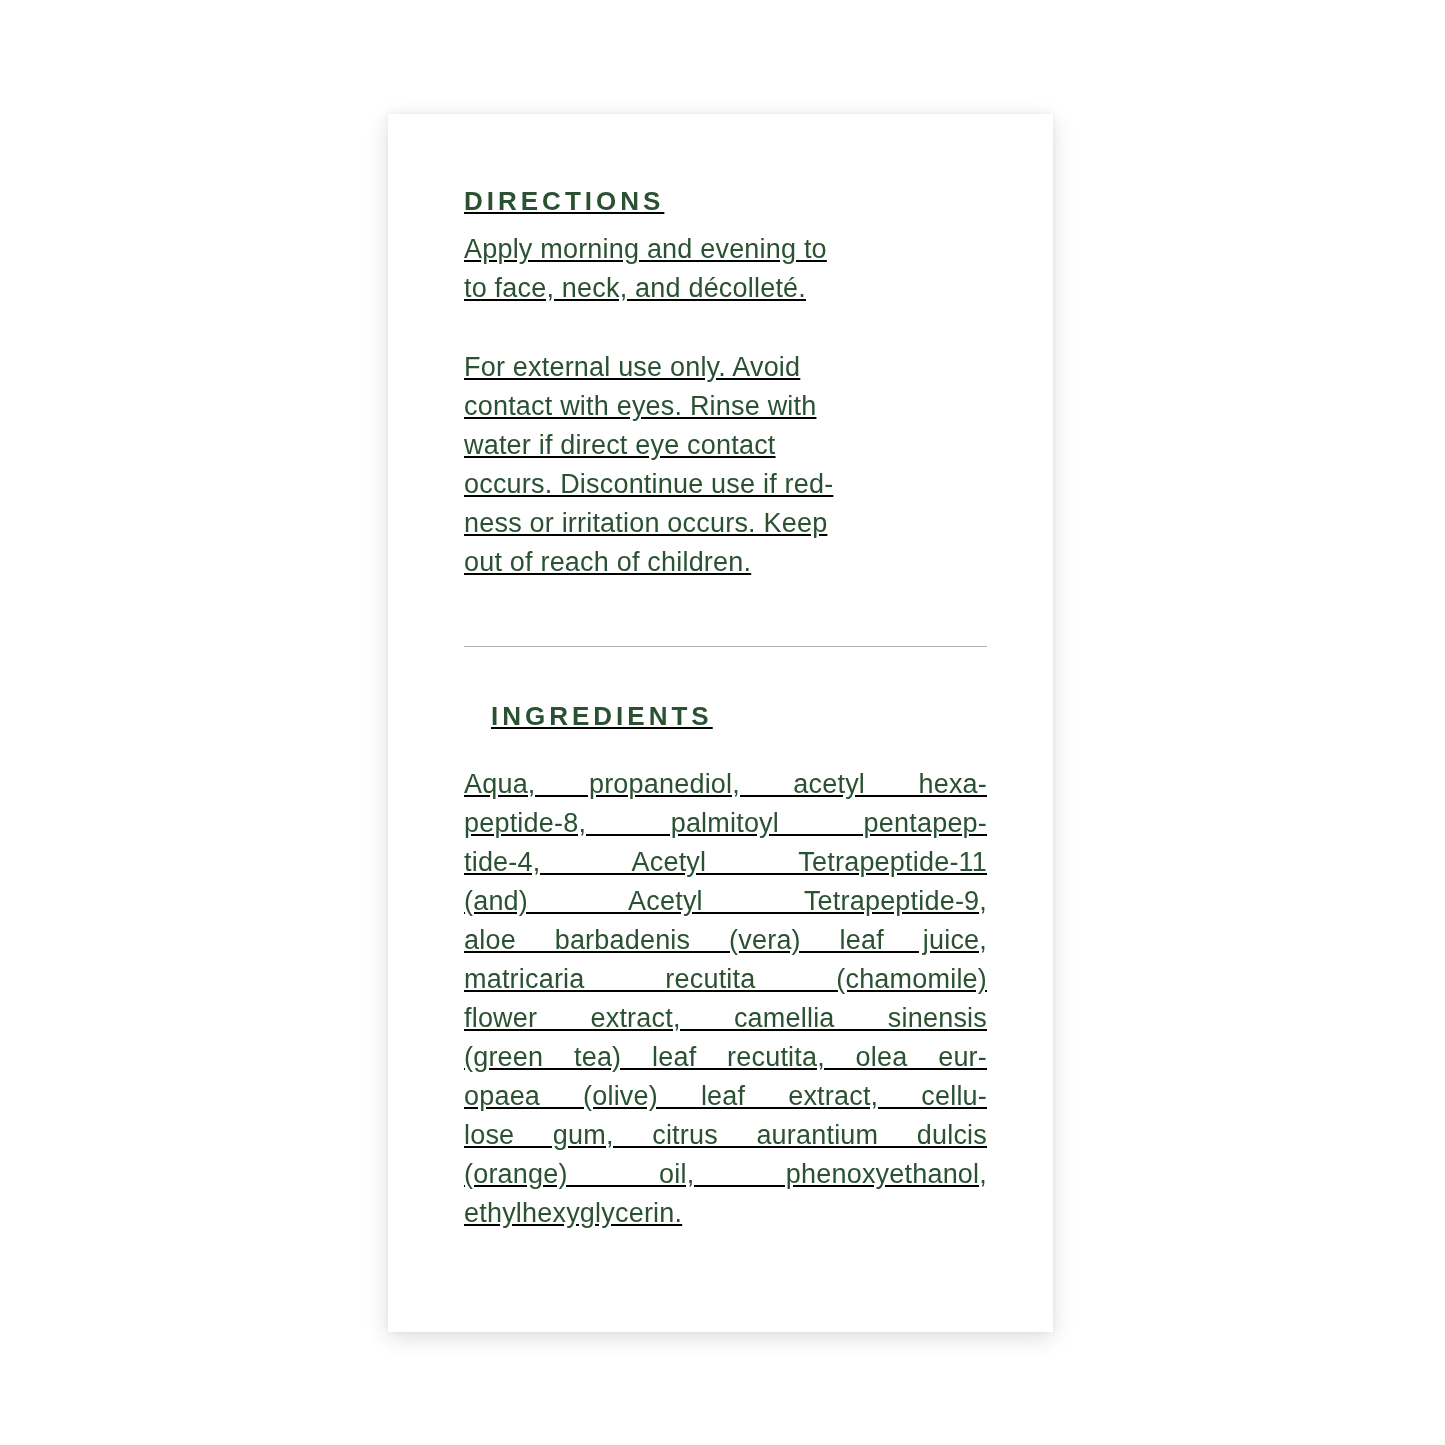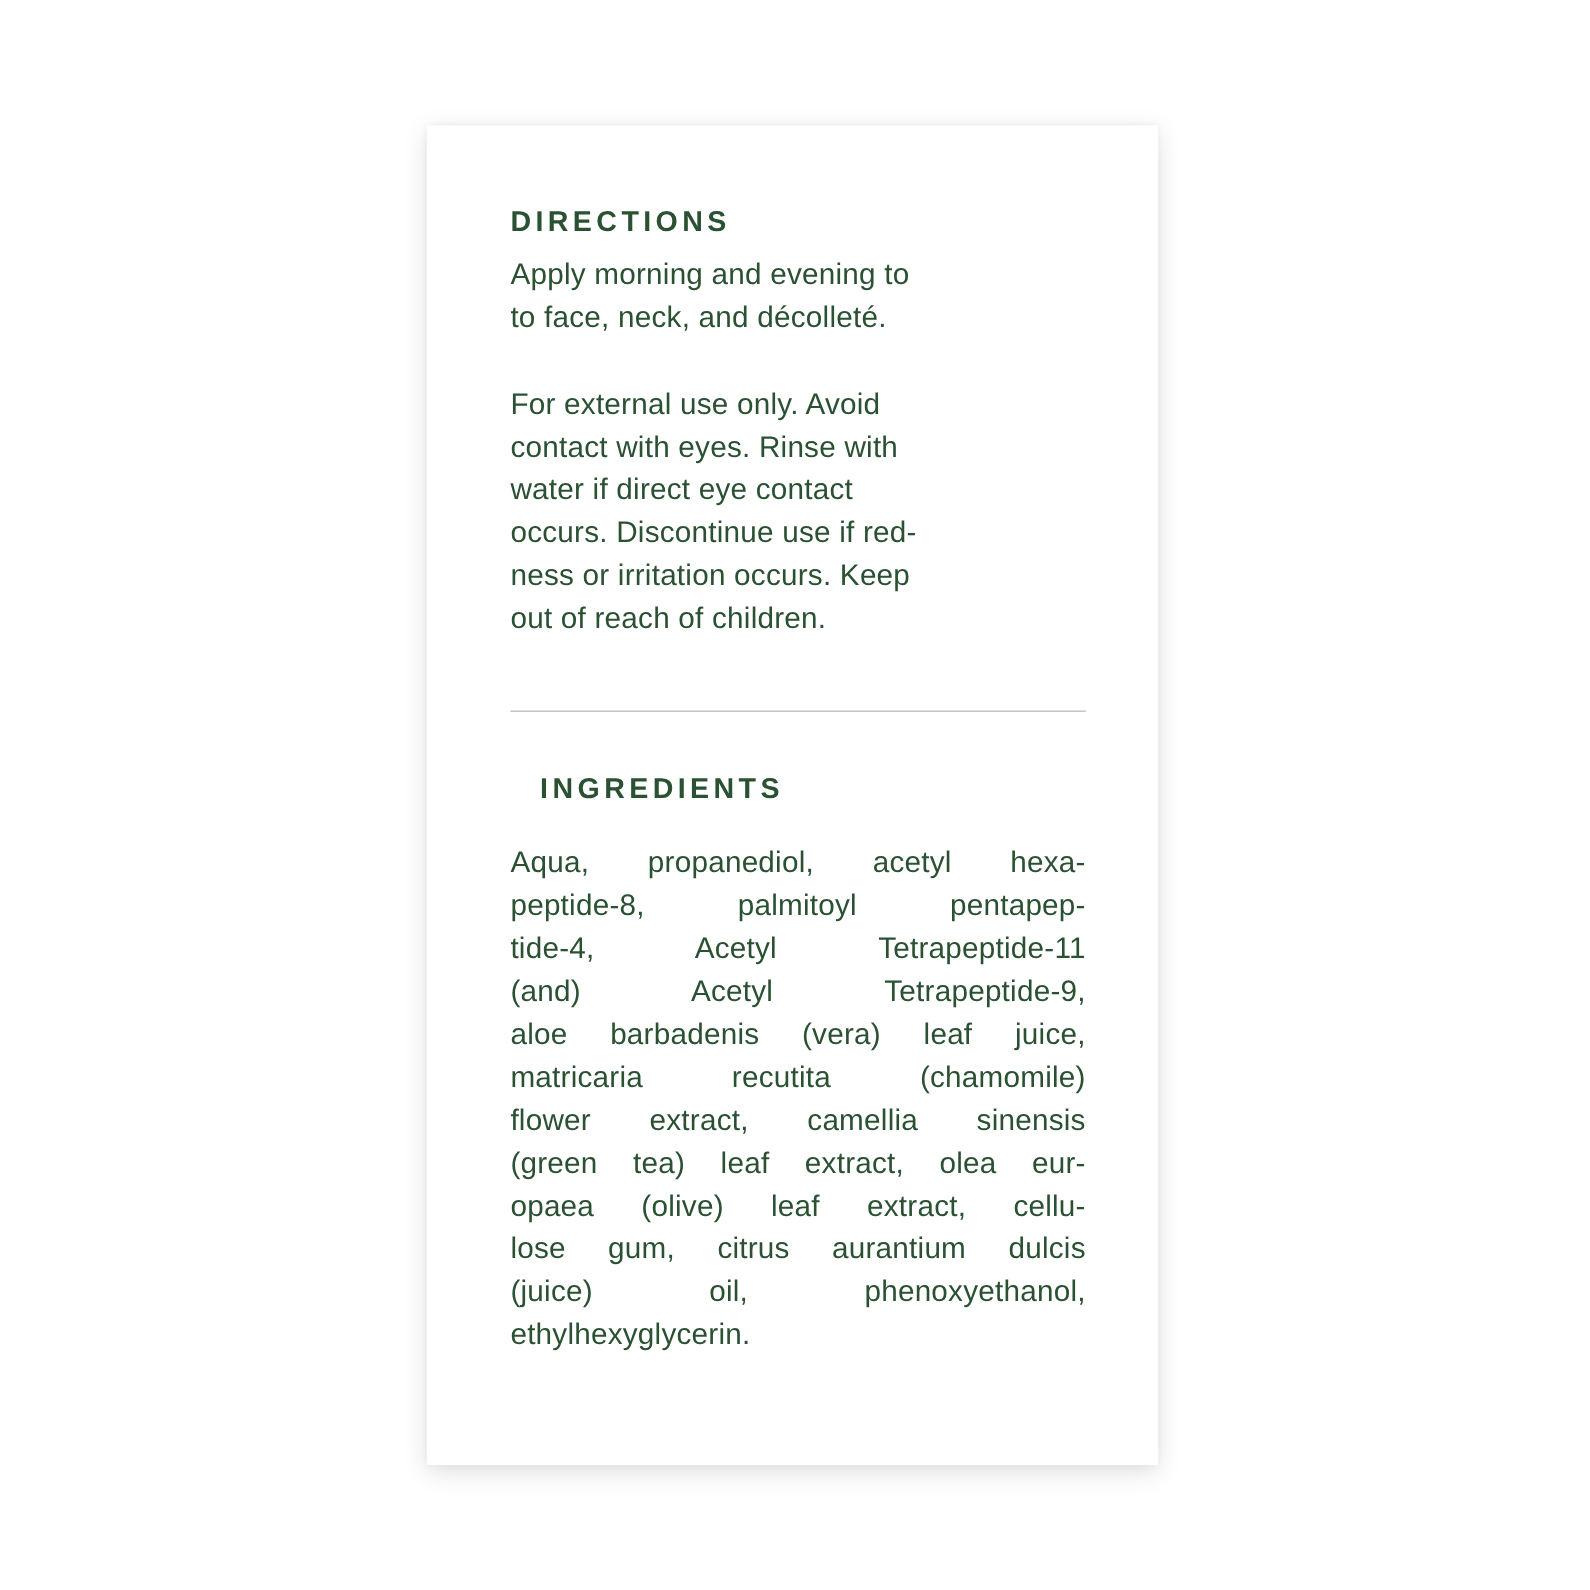--- a/index.html
+++ b/index.html
@@ -21,20 +21,21 @@
     position: absolute;
     left: 388px;
     top: 114px;
     width: 665px;
     height: 1218px;
     box-sizing: border-box;
     background: #ffffff;
     box-shadow: 0 6px 22px rgba(0,0,0,0.13), 0 0 6px rgba(0,0,0,0.06);
     padding: 74px 66px 0 76px;
     overflow: hidden;
+    text-decoration: underline;
   }
   .section-heading {
     margin: 0 0 16px 0;
     font-size: 26px;
     line-height: 26px;
     font-weight: bold;
     letter-spacing: 4px;
     color: var(--green, #2a5132);
   }
   .section-heading.ingredients {
@@ -95,21 +96,21 @@
     <h2 class="section-heading ingredients">INGREDIENTS</h2>
 
     <div class="para justified">
         <div class="line">Aqua, propanediol, acetyl hexa-</div>
         <div class="line">peptide-8, palmitoyl pentapep-</div>
         <div class="line">tide-4, Acetyl Tetrapeptide-11</div>
         <div class="line">(and) Acetyl Tetrapeptide-9,</div>
         <div class="line">aloe barbadenis (vera) leaf juice,</div>
         <div class="line">matricaria recutita (chamomile)</div>
         <div class="line">flower extract, camellia sinensis</div>
-        <div class="line">(green tea) leaf extract, olea eur-</div>
+        <div class="line">(green tea) leaf recutita, olea eur-</div>
         <div class="line">opaea (olive) leaf extract, cellu-</div>
         <div class="line">lose gum, citrus aurantium dulcis</div>
-        <div class="line">(juice) oil, phenoxyethanol,</div>
+        <div class="line">(orange) oil, phenoxyethanol,</div>
         <div class="line">ethylhexyglycerin.</div>
       </div>
 
   </div>
 </div>
 
 </body></html>

